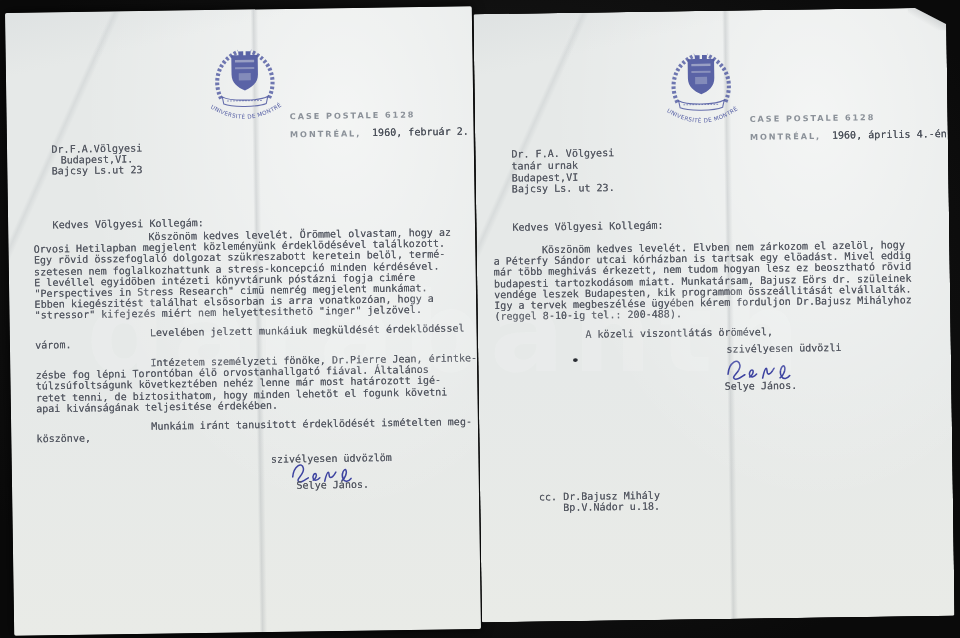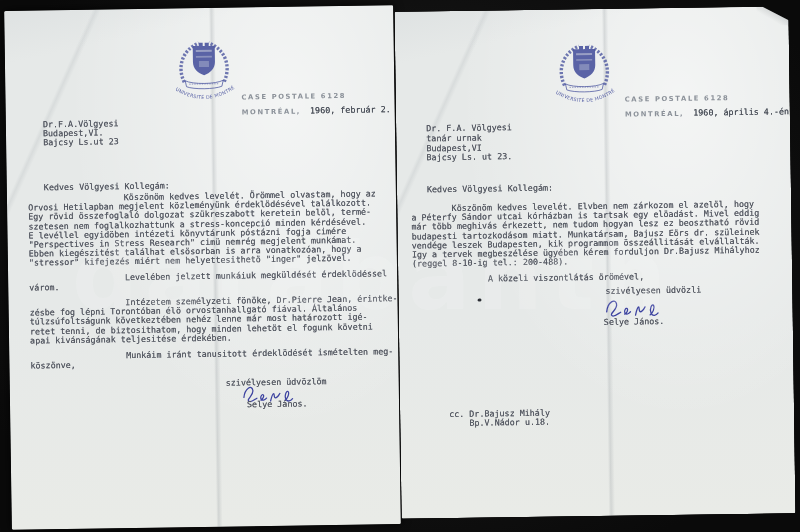--- a/index.html
+++ b/index.html
@@ -82,21 +82,21 @@
     </text>
   </svg>
 
   <div class="letterhead-line" style="left:236px;top:86px;">CASE POSTALE 6128</div>
 
   <div class="letterhead-line date-row" style="left:236px;top:99px;">
     <span>MONTRÉAL,</span>
     <span class="typed-date">1960, február 2.</span>
   </div>
 
-  <div class="typed" style="left:37px;top:110px;">Dr.F.A.Völgyesi
+  <div class="typed" style="left:37px;top:110px;text-align:center;">Dr.F.A.Völgyesi
 Budapest,VI.
 Bajcsy Ls.ut 23</div>
 
   <div class="typed" style="left:37px;top:173px;">Kedves Völgyesi Kollegám:</div>
 
   <div class="body-block" style="left:21px;top:184px;width:364px;">
     <div class="para">                   Köszönöm kedves levelét. Örömmel olvastam, hogy az
 Orvosi Hetilapban megjelent közleményünk érdeklödésével találkozott.
 Egy rövid összefoglaló dolgozat szükreszabott keretein belöl, termé-
 szetesen nem foglalkozhattunk a stress-koncepció minden kérdésével.

